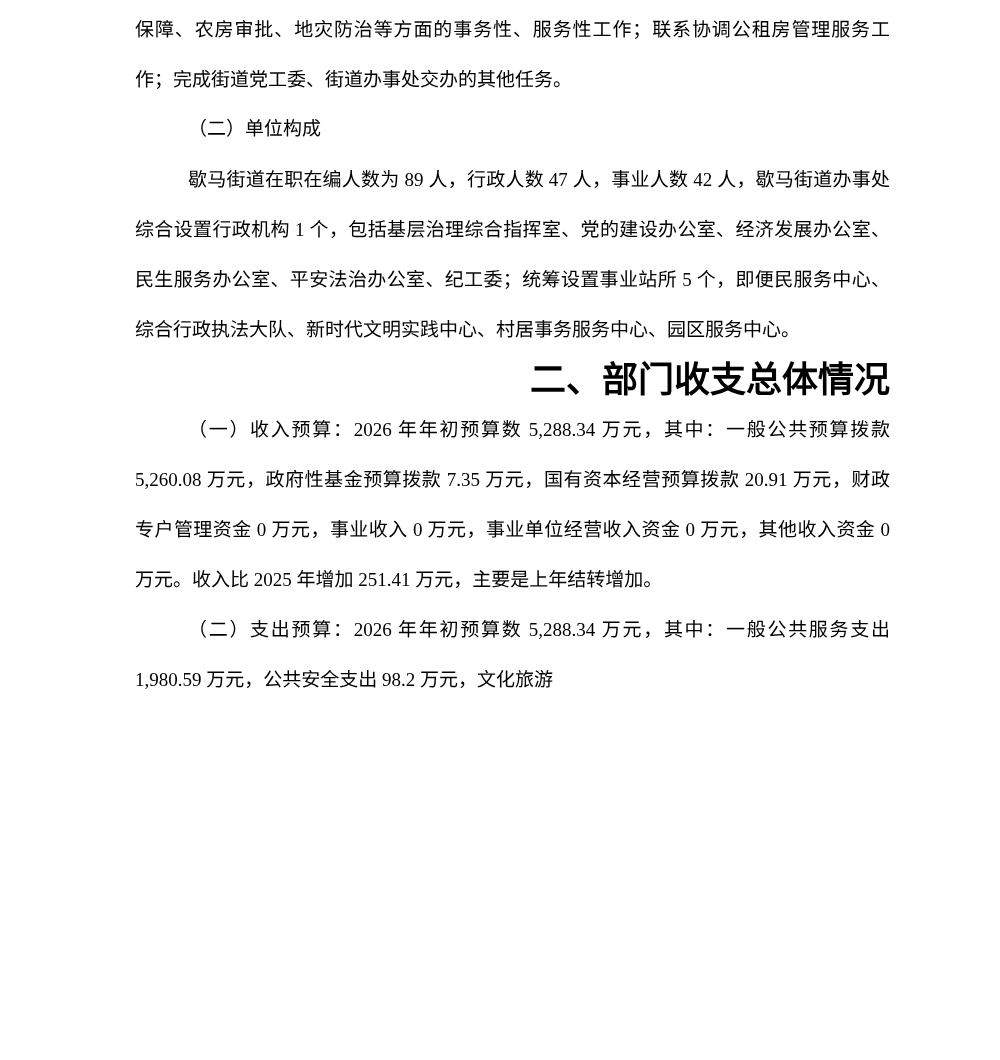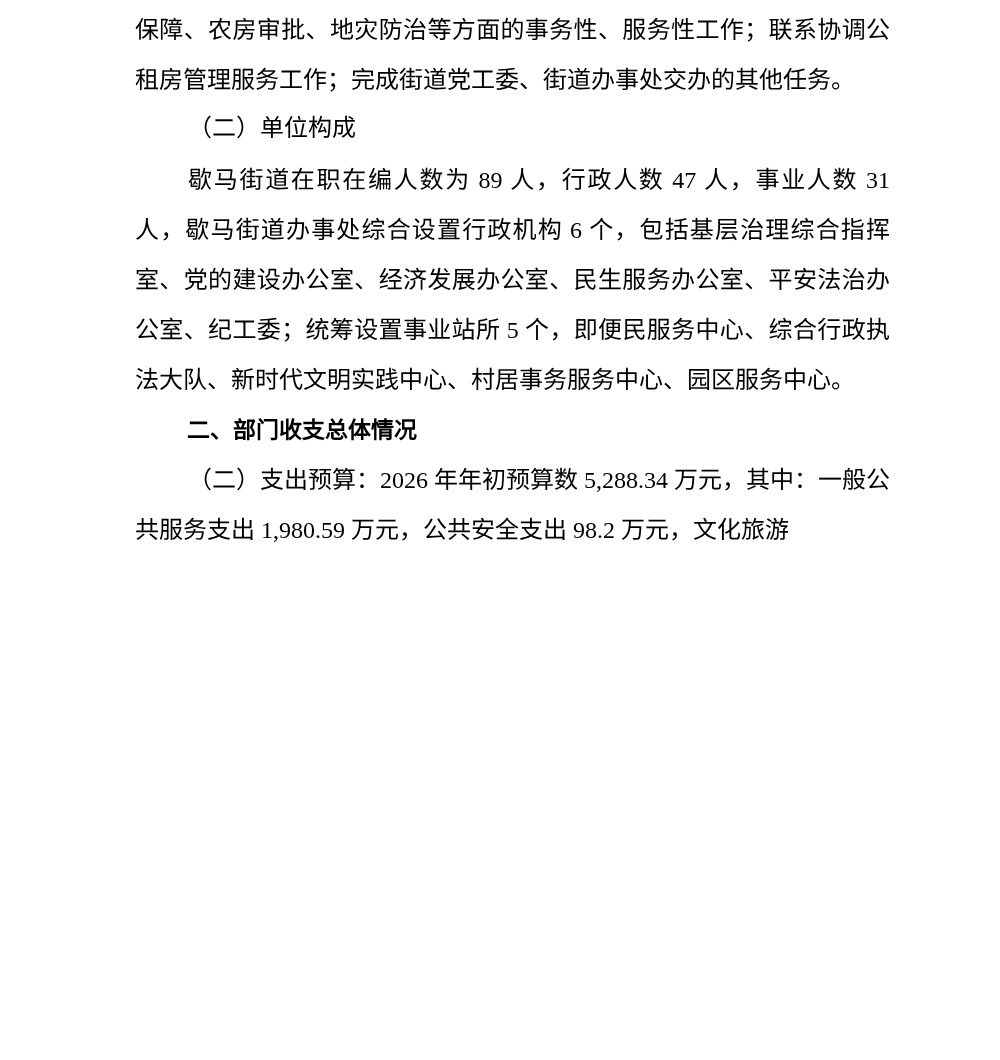--- a/index.html
+++ b/index.html
@@ -13,21 +13,21 @@
     height: 1060px;
     box-sizing: border-box;
     padding: 5px 110px 0 135px;
     overflow: hidden;
     background: #ffffff;
     color: #000000;
   }
   .para {
     margin: 0;
     font-family: "Liberation Serif", "DejaVu Serif", serif;
-    font-size: 24px;
+    font-size: 19px;
     line-height: 50px;
     color: #000000;
     text-align: justify;
     text-justify: inter-ideograph;
     word-break: normal;
   }
   
   .no-indent { text-indent: 0; }
   
   .indent-2 { text-indent: 53px; }
@@ -35,37 +35,38 @@
   .indent-num { text-indent: 33px; }
   
   .subheading {
     font-family: Liberation Mono, monospace;
   }
   
   .heading {
     margin: 0;
     font-family: "Liberation Sans", "DejaVu Sans", sans-serif;
     font-weight: 700;
-    font-size: 23px;
+    font-size: 36px;
     line-height: 50px;
     color: #000000;
     text-indent: 52px;
-    text-align: left;
+    text-align: right;
   }
 </style>
 </head>
 <body>
 
 <div class="page">
 
   <p class="para no-indent">保障、农房审批、地灾防治等方面的事务性、服务性工作；联系协调公租房管理服务工作；完成街道党工委、街道办事处交办的其他任务。</p>
 
 
   <p class="para indent-2 subheading">（二）单位构成</p>
 
-  <p class="para indent-2">歇马街道在职在编人数为 89 人，行政人数 47 人，事业人数 31 人，歇马街道办事处综合设置行政机构 6 个，包括基层治理综合指挥室、党的建设办公室、经济发展办公室、民生服务办公室、平安法治办公室、纪工委；统筹设置事业站所 5 个，即便民服务中心、综合行政执法大队、新时代文明实践中心、村居事务服务中心、园区服务中心。</p>
+  <p class="para indent-2">歇马街道在职在编人数为 89 人，行政人数 47 人，事业人数 42 人，歇马街道办事处综合设置行政机构 1 个，包括基层治理综合指挥室、党的建设办公室、经济发展办公室、民生服务办公室、平安法治办公室、纪工委；统筹设置事业站所 5 个，即便民服务中心、综合行政执法大队、新时代文明实践中心、村居事务服务中心、园区服务中心。</p>
 
   <h2 class="heading">二、部门收支总体情况</h2>
 
+  <p class="para indent-2">（一）收入预算：2026 年年初预算数 5,288.34 万元，其中：一般公共预算拨款 5,260.08 万元，政府性基金预算拨款 7.35 万元，国有资本经营预算拨款 20.91 万元，财政专户管理资金 0 万元，事业收入 0 万元，事业单位经营收入资金 0 万元，其他收入资金 0 万元。收入比 2025 年增加 251.41 万元，主要是上年结转增加。</p>
 
   <p class="para indent-2">（二）支出预算：2026 年年初预算数 5,288.34 万元，其中：一般公共服务支出 1,980.59 万元，公共安全支出 98.2 万元，文化旅游</p>
 
 </div>
 
 </body></html>

